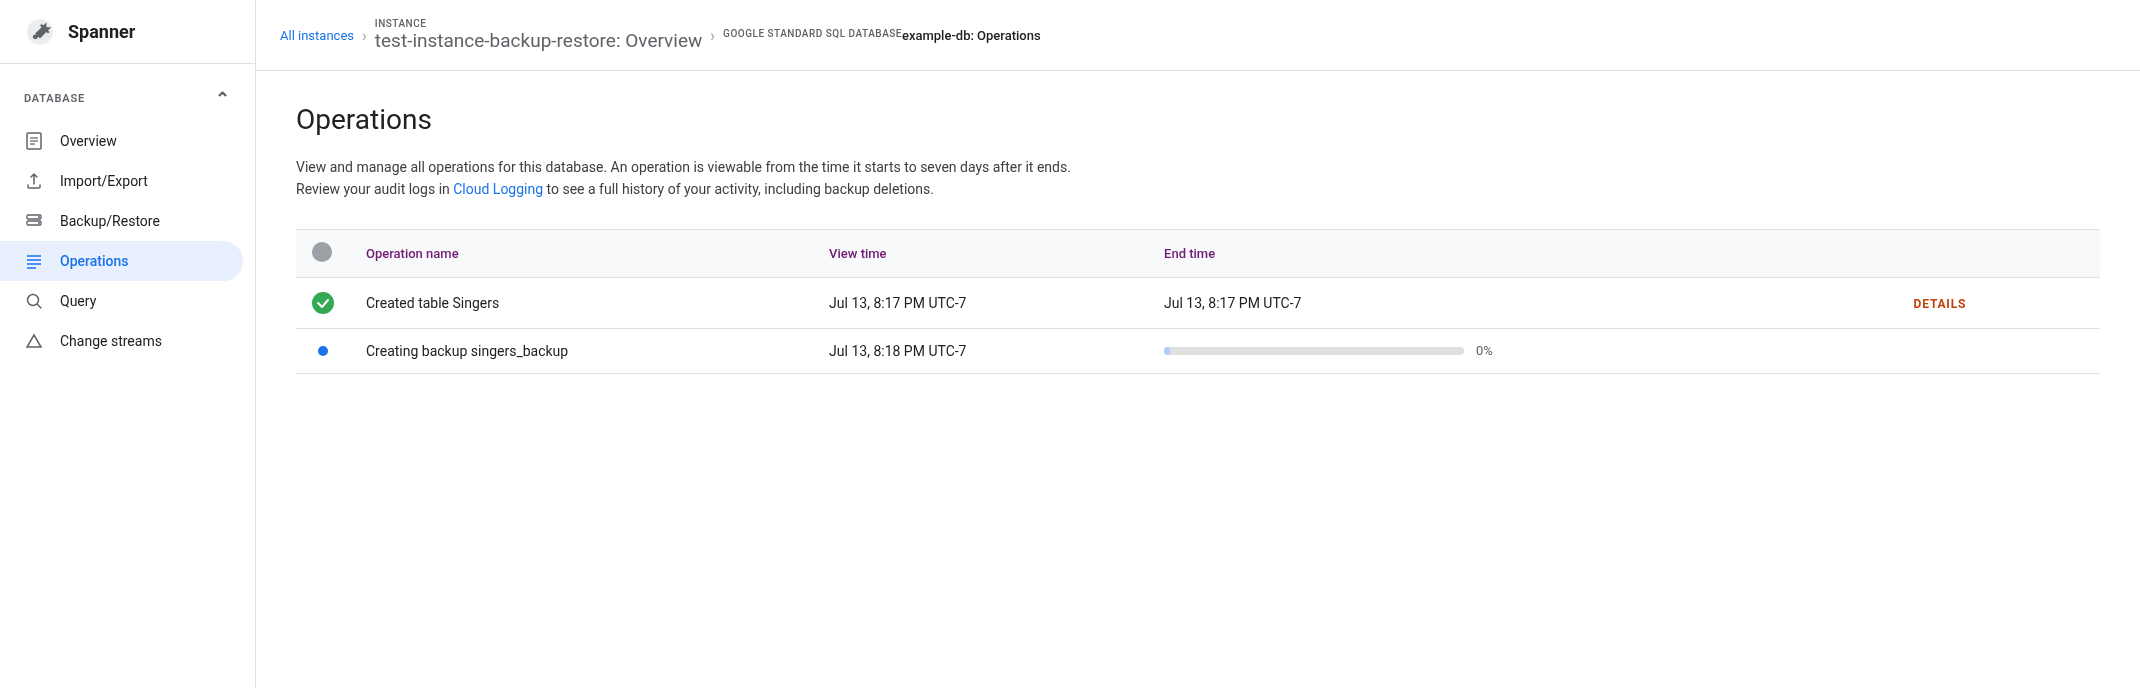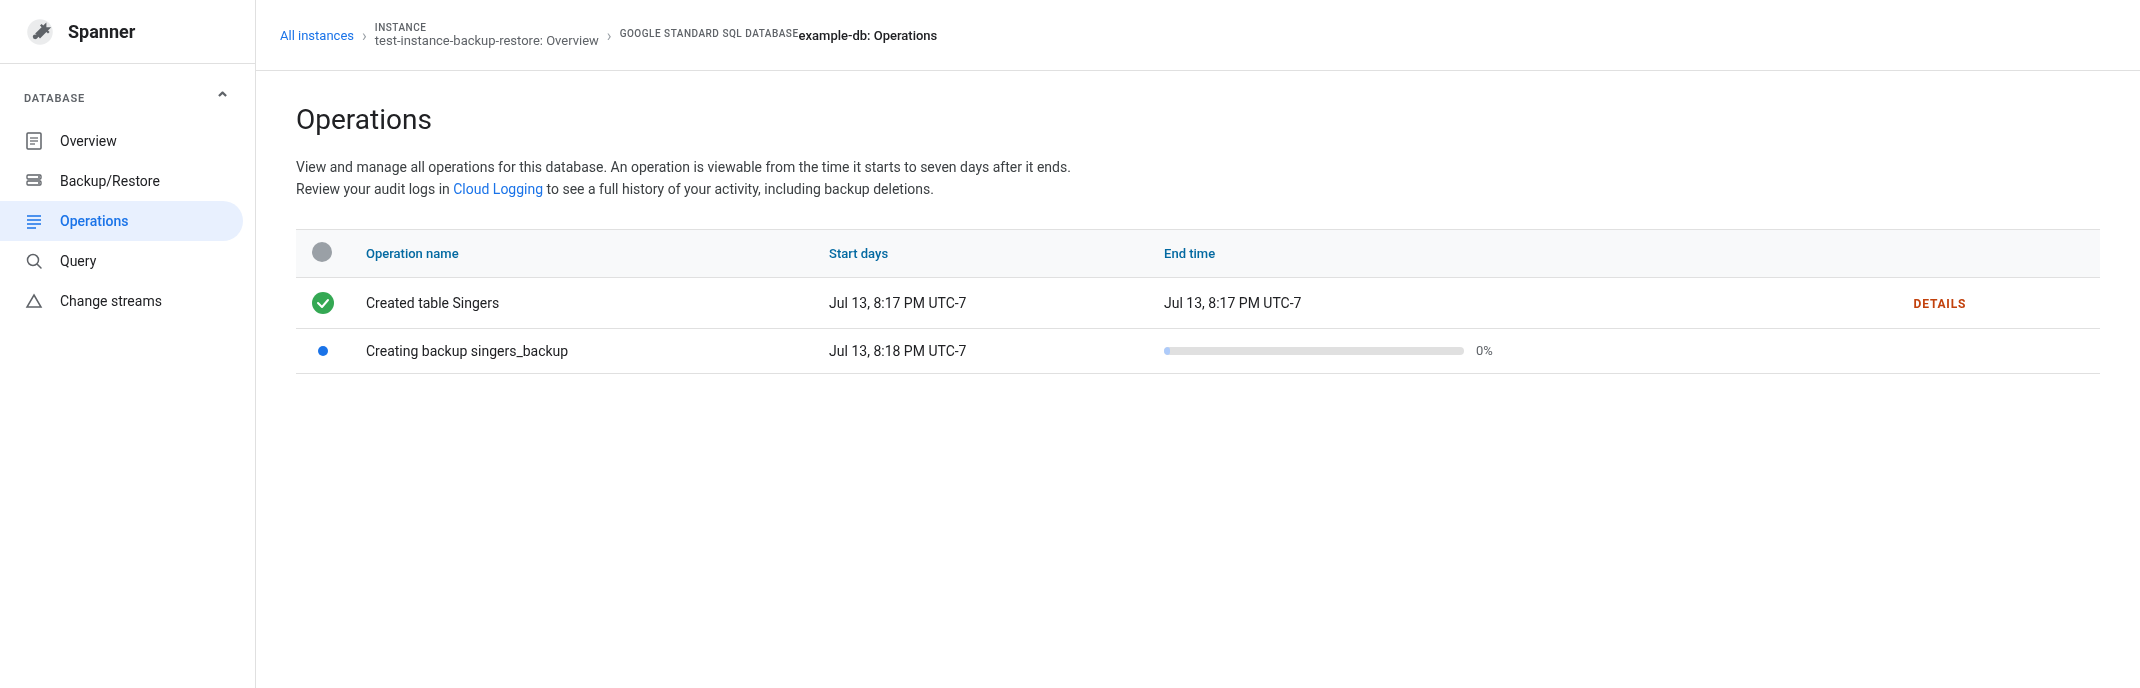--- a/index.html
+++ b/index.html
@@ -44,21 +44,21 @@
       flex-direction: column;
     }
     .breadcrumb .crumb-sub .crumb-label {
       font-size: 10px;
       text-transform: uppercase;
       letter-spacing: 0.5px;
       color: #5f6368;
       font-weight: 500;
     }
     .breadcrumb .crumb-sub .crumb-value {
-      font-size: 13px;
+      font-size: 19px;
       color: #5f6368;
     }
     .breadcrumb .crumb-current {
       display: flex;
       flex-direction: row;
     }
     .breadcrumb .crumb-current .crumb-label {
       font-size: 10px;
       text-transform: uppercase;
       letter-spacing: 0.5px;
@@ -148,21 +148,21 @@
     .ops-table thead tr {
       background: #f8f9fa;
       border-top: 1px solid #e0e0e0;
       border-bottom: 1px solid #e0e0e0;
     }
     .ops-table th {
       padding: 12px 16px;
       text-align: left;
       font-size: 13px;
       font-weight: 500;
-      color: #0369a1;
+      color: #701a75;
     }
     .ops-table th:first-child {
       width: 40px;
       padding-left: 16px;
     }
     .ops-table td {
       padding: 14px 16px;
       font-size: 14px;
       color: #202124;
       border-bottom: 1px solid #e0e0e0;
@@ -280,20 +280,29 @@
           <svg width="20" height="20" viewBox="0 0 20 20" fill="none">
             <rect x="3" y="2" width="14" height="16" rx="1" stroke="#5f6368" stroke-width="1.5" fill="none"></rect>
             <line x1="6" y1="7" x2="14" y2="7" stroke="#5f6368" stroke-width="1.2"></line>
             <line x1="6" y1="10" x2="14" y2="10" stroke="#5f6368" stroke-width="1.2"></line>
             <line x1="6" y1="13" x2="11" y2="13" stroke="#5f6368" stroke-width="1.2"></line>
           </svg>
         </span>
         <span class="item-label">Overview</span>
       </div>
 
+      <div class="sidebar-item">
+        <span class="item-icon">
+          <svg width="20" height="20" viewBox="0 0 20 20" fill="none">
+            <path d="M10 3v10M10 3L7 6M10 3l3 3" stroke="#5f6368" stroke-width="1.5" stroke-linecap="round"></path>
+            <path d="M4 14v2a1 1 0 001 1h10a1 1 0 001-1v-2" stroke="#5f6368" stroke-width="1.5" stroke-linecap="round"></path>
+          </svg>
+        </span>
+        <span class="item-label">Import/Export</span>
+      </div>
 
       <div class="sidebar-item">
         <span class="item-icon">
           <svg width="20" height="20" viewBox="0 0 20 20" fill="none">
             <rect x="3" y="4" width="14" height="4" rx="1" stroke="#5f6368" stroke-width="1.3" fill="none"></rect>
             <rect x="3" y="10" width="14" height="4" rx="1" stroke="#5f6368" stroke-width="1.3" fill="none"></rect>
             <circle cx="15" cy="6" r="1" fill="#5f6368"></circle>
             <circle cx="15" cy="12" r="1" fill="#5f6368"></circle>
           </svg>
         </span>
@@ -363,21 +372,21 @@
       <table class="ops-table">
         <thead>
           <tr>
             <th>
               <span class="status-icon-header"></span>
             </th>
             <th>
               <span>Operation name</span>
             </th>
             <th>
-              <span>Start days</span>
+              <span>View time</span>
             </th>
             <th>
               <span>End time</span>
             </th>
             <th></th>
           </tr>
         </thead>
         <tbody>
 
           <tr>

